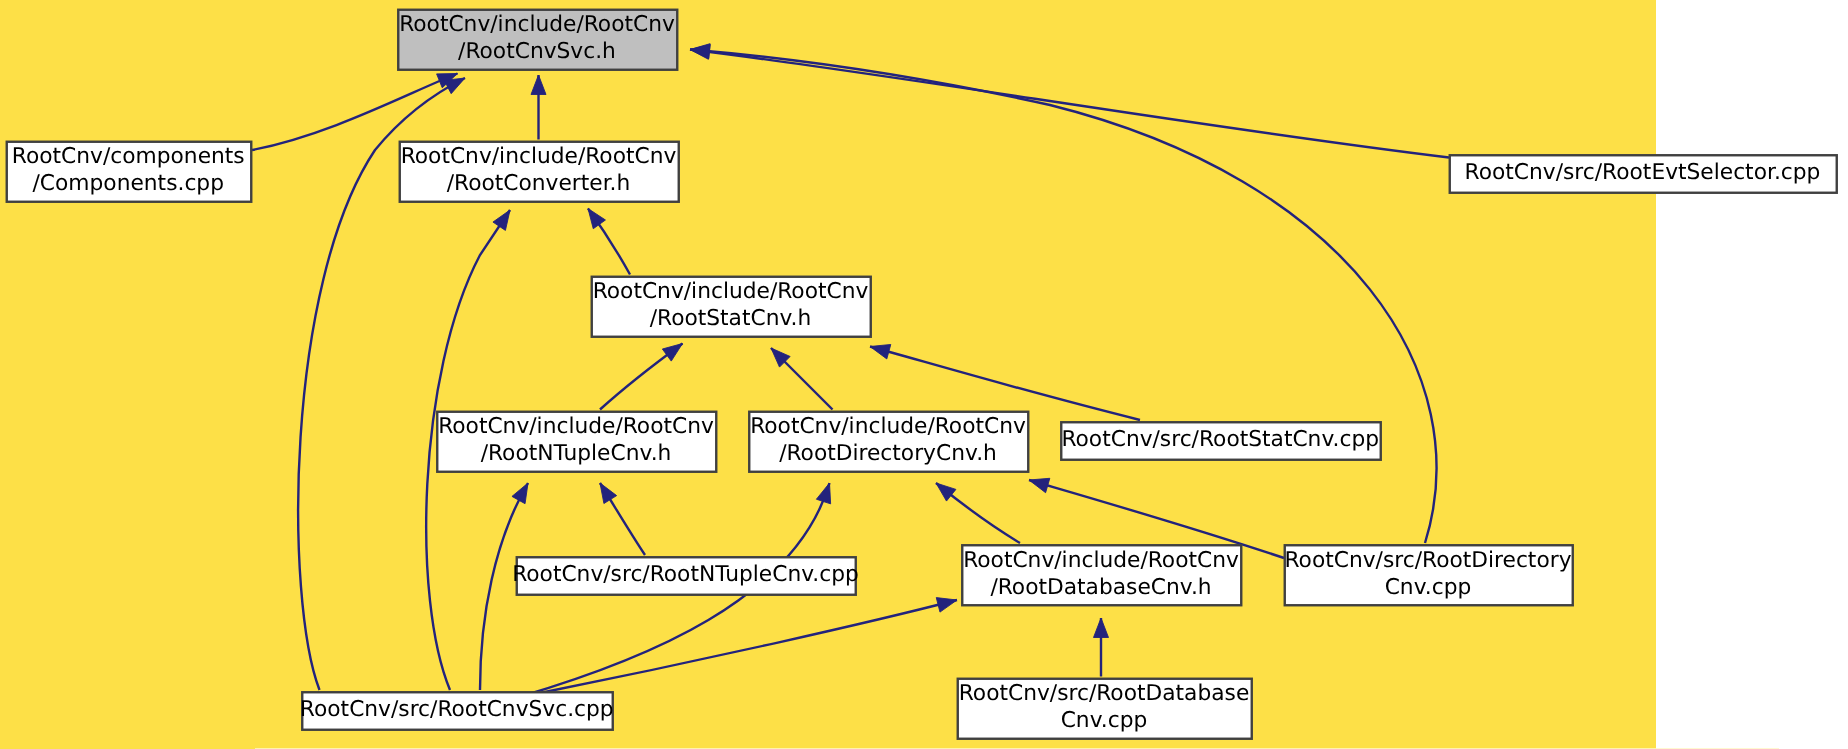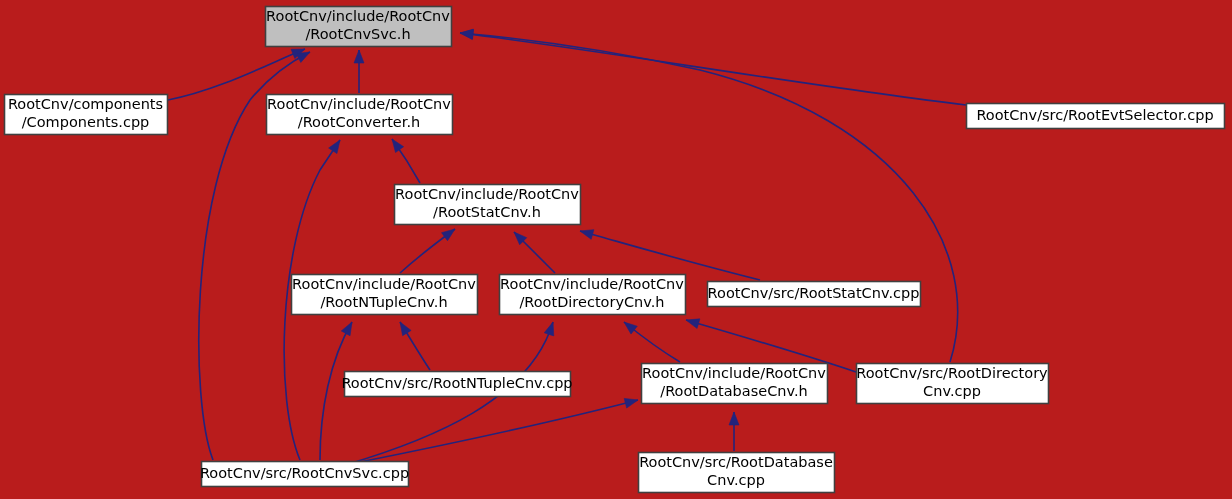--- a/index.html
+++ b/index.html
@@ -8,23 +8,23 @@
     background: #ffffff;
   }
   body {
     font-family: "DejaVu Sans", "Liberation Sans", sans-serif;
     width: 1232px;
     height: 499px;
     overflow: hidden;
   }
   #graph-root {
     position: relative;
-    width: 1232px;
+    width: 1104px;
     height: 499px;
-    background: #b91c1c;
+    background: #fde047;
   }
   #graph-svg {
     position: absolute;
     left: 0;
     top: 0;
     width: 1232px;
     height: 499px;
     display: block;
   }
   .node-rect {

